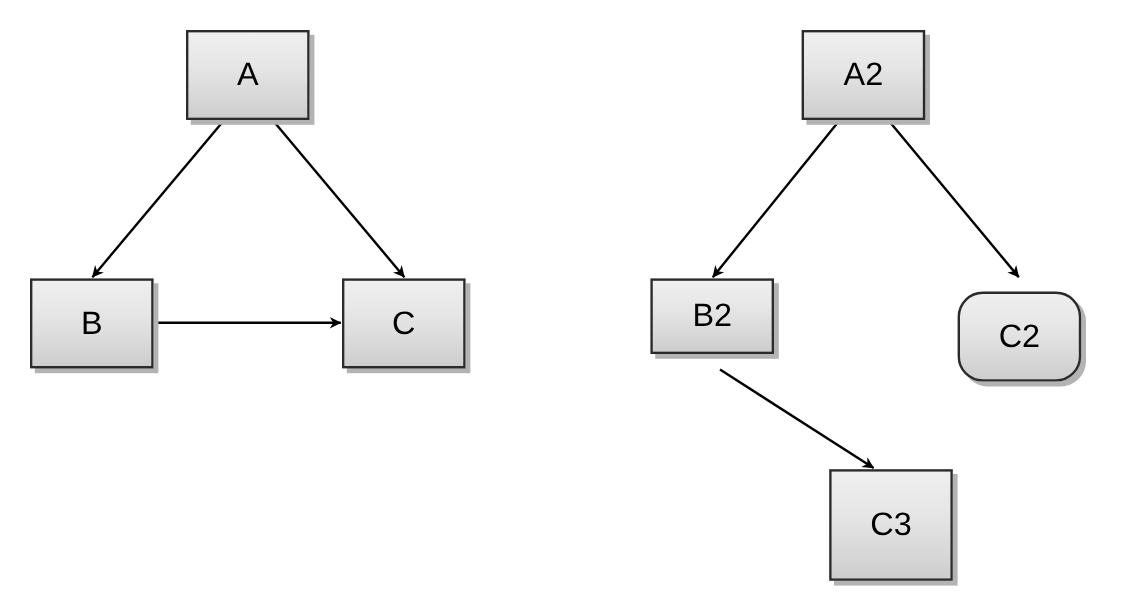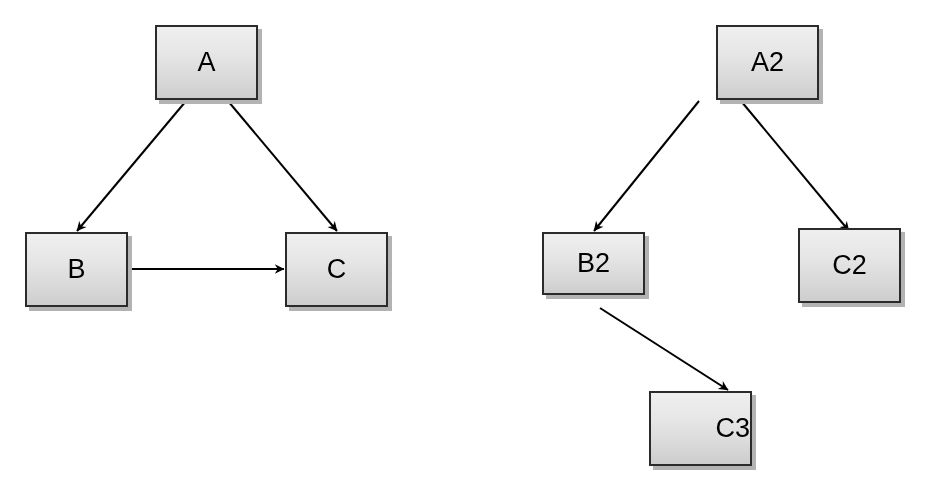--- a/index.html
+++ b/index.html
@@ -72,27 +72,27 @@
   <div id="nodes-group">
       <div class="node" style="left: 155px; top: 25px; width: 103px; height: 75px; border-color: rgb(43, 43, 43); background: linear-gradient(rgb(239, 239, 239) 0%, rgb(230, 230, 230) 38%, rgb(215, 215, 215) 78%, rgb(205, 205, 205) 100%); box-shadow: rgb(179, 179, 179) 4px 4px 0px 0px;">
         <span class="node-label" style="color: rgb(0, 0, 0);">A</span>
       </div>
       <div class="node" style="left: 25px; top: 232px; width: 103px; height: 75px; border-color: rgb(43, 43, 43); background: linear-gradient(rgb(239, 239, 239) 0%, rgb(230, 230, 230) 38%, rgb(215, 215, 215) 78%, rgb(205, 205, 205) 100%); box-shadow: rgb(179, 179, 179) 4px 4px 0px 0px;">
         <span class="node-label" style="color: rgb(0, 0, 0);">B</span>
       </div>
       <div class="node" style="left: 285px; top: 232px; width: 103px; height: 75px; border-color: rgb(43, 43, 43); background: linear-gradient(rgb(239, 239, 239) 0%, rgb(230, 230, 230) 38%, rgb(215, 215, 215) 78%, rgb(205, 205, 205) 100%); box-shadow: rgb(179, 179, 179) 4px 4px 0px 0px;">
         <span class="node-label" style="color: rgb(0, 0, 0);">C</span>
       </div>
-      <div class="node" style="left: 668px; top: 25px; width: 103px; height: 75px; border-color: rgb(43, 43, 43); background: linear-gradient(rgb(239, 239, 239) 0%, rgb(230, 230, 230) 38%, rgb(215, 215, 215) 78%, rgb(205, 205, 205) 100%); box-shadow: rgb(179, 179, 179) 4px 4px 0px 0px; margin-left: 48px;">
+      <div class="node" style="left: 668px; top: 25px; width: 103px; height: 75px; border-color: rgb(43, 43, 43); background: linear-gradient(rgb(239, 239, 239) 0%, rgb(230, 230, 230) 38%, rgb(215, 215, 215) 78%, rgb(205, 205, 205) 100%); box-shadow: rgb(179, 179, 179) 4px 4px 0px 0px;">
         <span class="node-label" style="color: rgb(0, 0, 0);">A2</span>
       </div>
       <div class="node" style="left: 542px; top: 232px; width: 103px; height: 63px; border-color: rgb(43, 43, 43); background: linear-gradient(rgb(239, 239, 239) 0%, rgb(230, 230, 230) 38%, rgb(215, 215, 215) 78%, rgb(205, 205, 205) 100%); box-shadow: rgb(179, 179, 179) 4px 4px 0px 0px;">
         <span class="node-label" style="color: rgb(0, 0, 0);">B2</span>
       </div>
-      <div class="node" style="left: 798px; top: 228px; width: 103px; height: 75px; border-color: rgb(43, 43, 43); background: linear-gradient(rgb(239, 239, 239) 0%, rgb(230, 230, 230) 38%, rgb(215, 215, 215) 78%, rgb(205, 205, 205) 100%); box-shadow: rgb(179, 179, 179) 4px 4px 0px 0px;">
+      <div class="node" style="left: 798px; top: 243px; width: 103px; height: 75px; border-color: rgb(43, 43, 43); background: linear-gradient(rgb(239, 239, 239) 0%, rgb(230, 230, 230) 38%, rgb(215, 215, 215) 78%, rgb(205, 205, 205) 100%); box-shadow: rgb(179, 179, 179) 4px 4px 0px 0px; border-radius: 21px;">
         <span class="node-label" style="color: rgb(0, 0, 0);">C2</span>
       </div>
-      <div class="node" style="left: 649px; top: 391px; width: 103px; height: 75px; border-color: rgb(43, 43, 43); background: linear-gradient(rgb(239, 239, 239) 0%, rgb(230, 230, 230) 38%, rgb(215, 215, 215) 78%, rgb(205, 205, 205) 100%); box-shadow: rgb(179, 179, 179) 4px 4px 0px 0px; justify-content: flex-end;">
+      <div class="node" style="left: 691px; top: 391px; width: 103px; height: 93px; border-color: rgb(43, 43, 43); background: linear-gradient(rgb(239, 239, 239) 0%, rgb(230, 230, 230) 38%, rgb(215, 215, 215) 78%, rgb(205, 205, 205) 100%); box-shadow: rgb(179, 179, 179) 4px 4px 0px 0px;">
         <span class="node-label" style="color: rgb(0, 0, 0);">C3</span>
       </div>
     </div>
 
 </div>
 
 </body></html>

